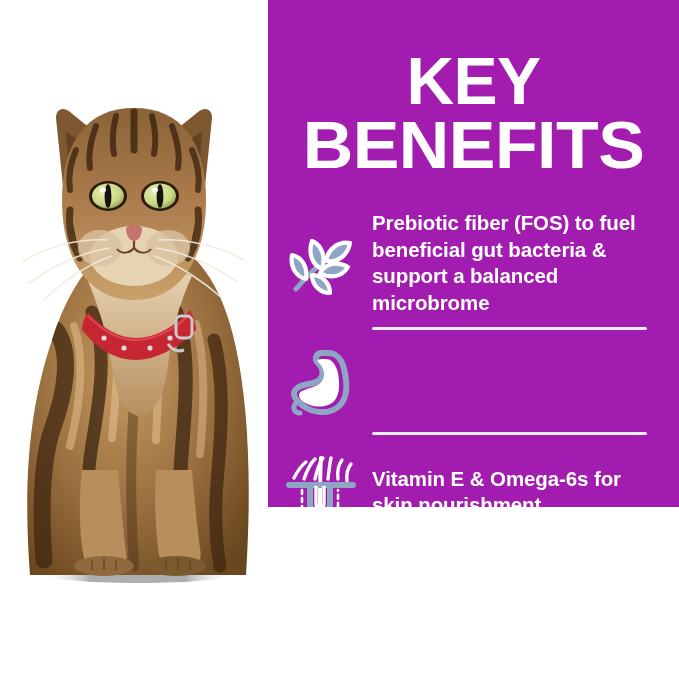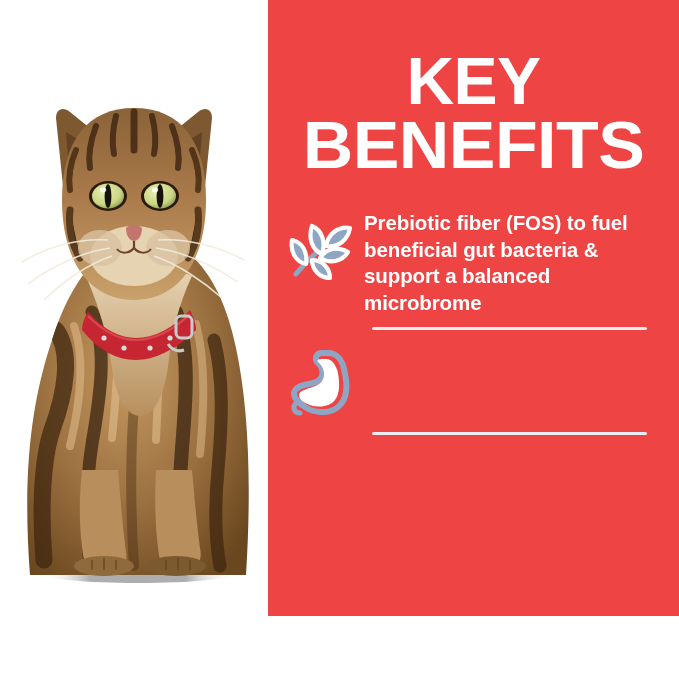--- a/index.html
+++ b/index.html
@@ -27,22 +27,22 @@
   }
 
   
   .cat { position:absolute; left:0; top:0; width:268px; height:679px; }
   .cat svg { display:block; width:268px; height:679px; }
 
   
   .benefits-panel {
     position:relative;
     flex:1 1 auto;
-    background:#ef4444;
-    height:616px;
+    background:#a21caf;
+    height:507px;
     padding:0;
     overflow:hidden;
   }
 
   .title {
     color:#ffffff;
     text-align:center;
     font-weight:bold;
     letter-spacing:-0.5px;
     line-height:0.94;
@@ -61,22 +61,22 @@
     margin-top:2px;
   }
 
   .benefit-list {
     margin-top:28px;
     padding:0 18px 0 14px;
   }
 
   .benefit {
     display:flex;
-    align-items:flex-start;
-    gap:4px;
+    align-items:center;
+    gap:12px;
     padding:4px 0 2px 0;
   }
   .benefit .icon-wrap {
     flex:0 0 78px;
     height:78px;
     display:flex;
     align-items:center;
     justify-content:center;
     padding-top:4px;
   }
@@ -300,16 +300,42 @@
 
             <path d="M30 46 C38 42 48 44 52 50 C46 58 34 58 28 52 C26 50 27 47 30 46 Z" fill="#FFFFFF"></path>
 
             <path d="M12 56 C8 60 10 66 16 66" fill="none" stroke="#8EA5C4" stroke-width="5" stroke-linecap="round"></path>
           </svg>
         </div>
       </div>
 
       <div class="divider"></div>
 
+      <div class="benefit b3">
+        <div class="icon-wrap">
+          <svg width="74" height="74" viewBox="0 0 74 74" xmlns="http://www.w3.org/2000/svg" aria-hidden="true">
+
+            <g stroke="#FFFFFF" stroke-width="3.4" fill="none" stroke-linecap="round">
+              <path d="M10 26 C14 18 18 13 22 10"></path>
+              <path d="M20 27 C23 18 27 11 31 7"></path>
+              <path d="M31 27 C33 18 36 10 39 6"></path>
+              <path d="M44 27 C45 18 46 10 47 6"></path>
+              <path d="M54 27 C53 19 55 12 58 8"></path>
+              <path d="M63 29 C62 22 64 16 67 12"></path>
+            </g>
+
+            <path d="M37 6 C36 22 36 40 36 58" stroke="#FFFFFF" stroke-width="4" fill="none" stroke-linecap="round"></path>
+
+            <path d="M5 33 L69 33" stroke="#8EA5C4" stroke-width="6" stroke-linecap="round"></path>
+
+            <path d="M26 33 L26 52 C26 62 46 62 46 52 L46 33" fill="none" stroke="#8EA5C4" stroke-width="6" stroke-linejoin="round"></path>
+
+            <path d="M32 34 L32 52 C32 57 40 57 40 52 L40 34" fill="none" stroke="#FFFFFF" stroke-width="3.4"></path>
+
+            <path d="M18 38 L18 55 C18 70 54 70 54 55 L54 38" fill="none" stroke="#FFFFFF" stroke-width="2.6" stroke-dasharray="4 4" stroke-linecap="round"></path>
+          </svg>
+        </div>
+        <div class="text">Vitamin E &amp; Omega-6s for skin nourishment</div>
+      </div>
 
     </div>
   </div>
 </div>
 
 </body></html>

